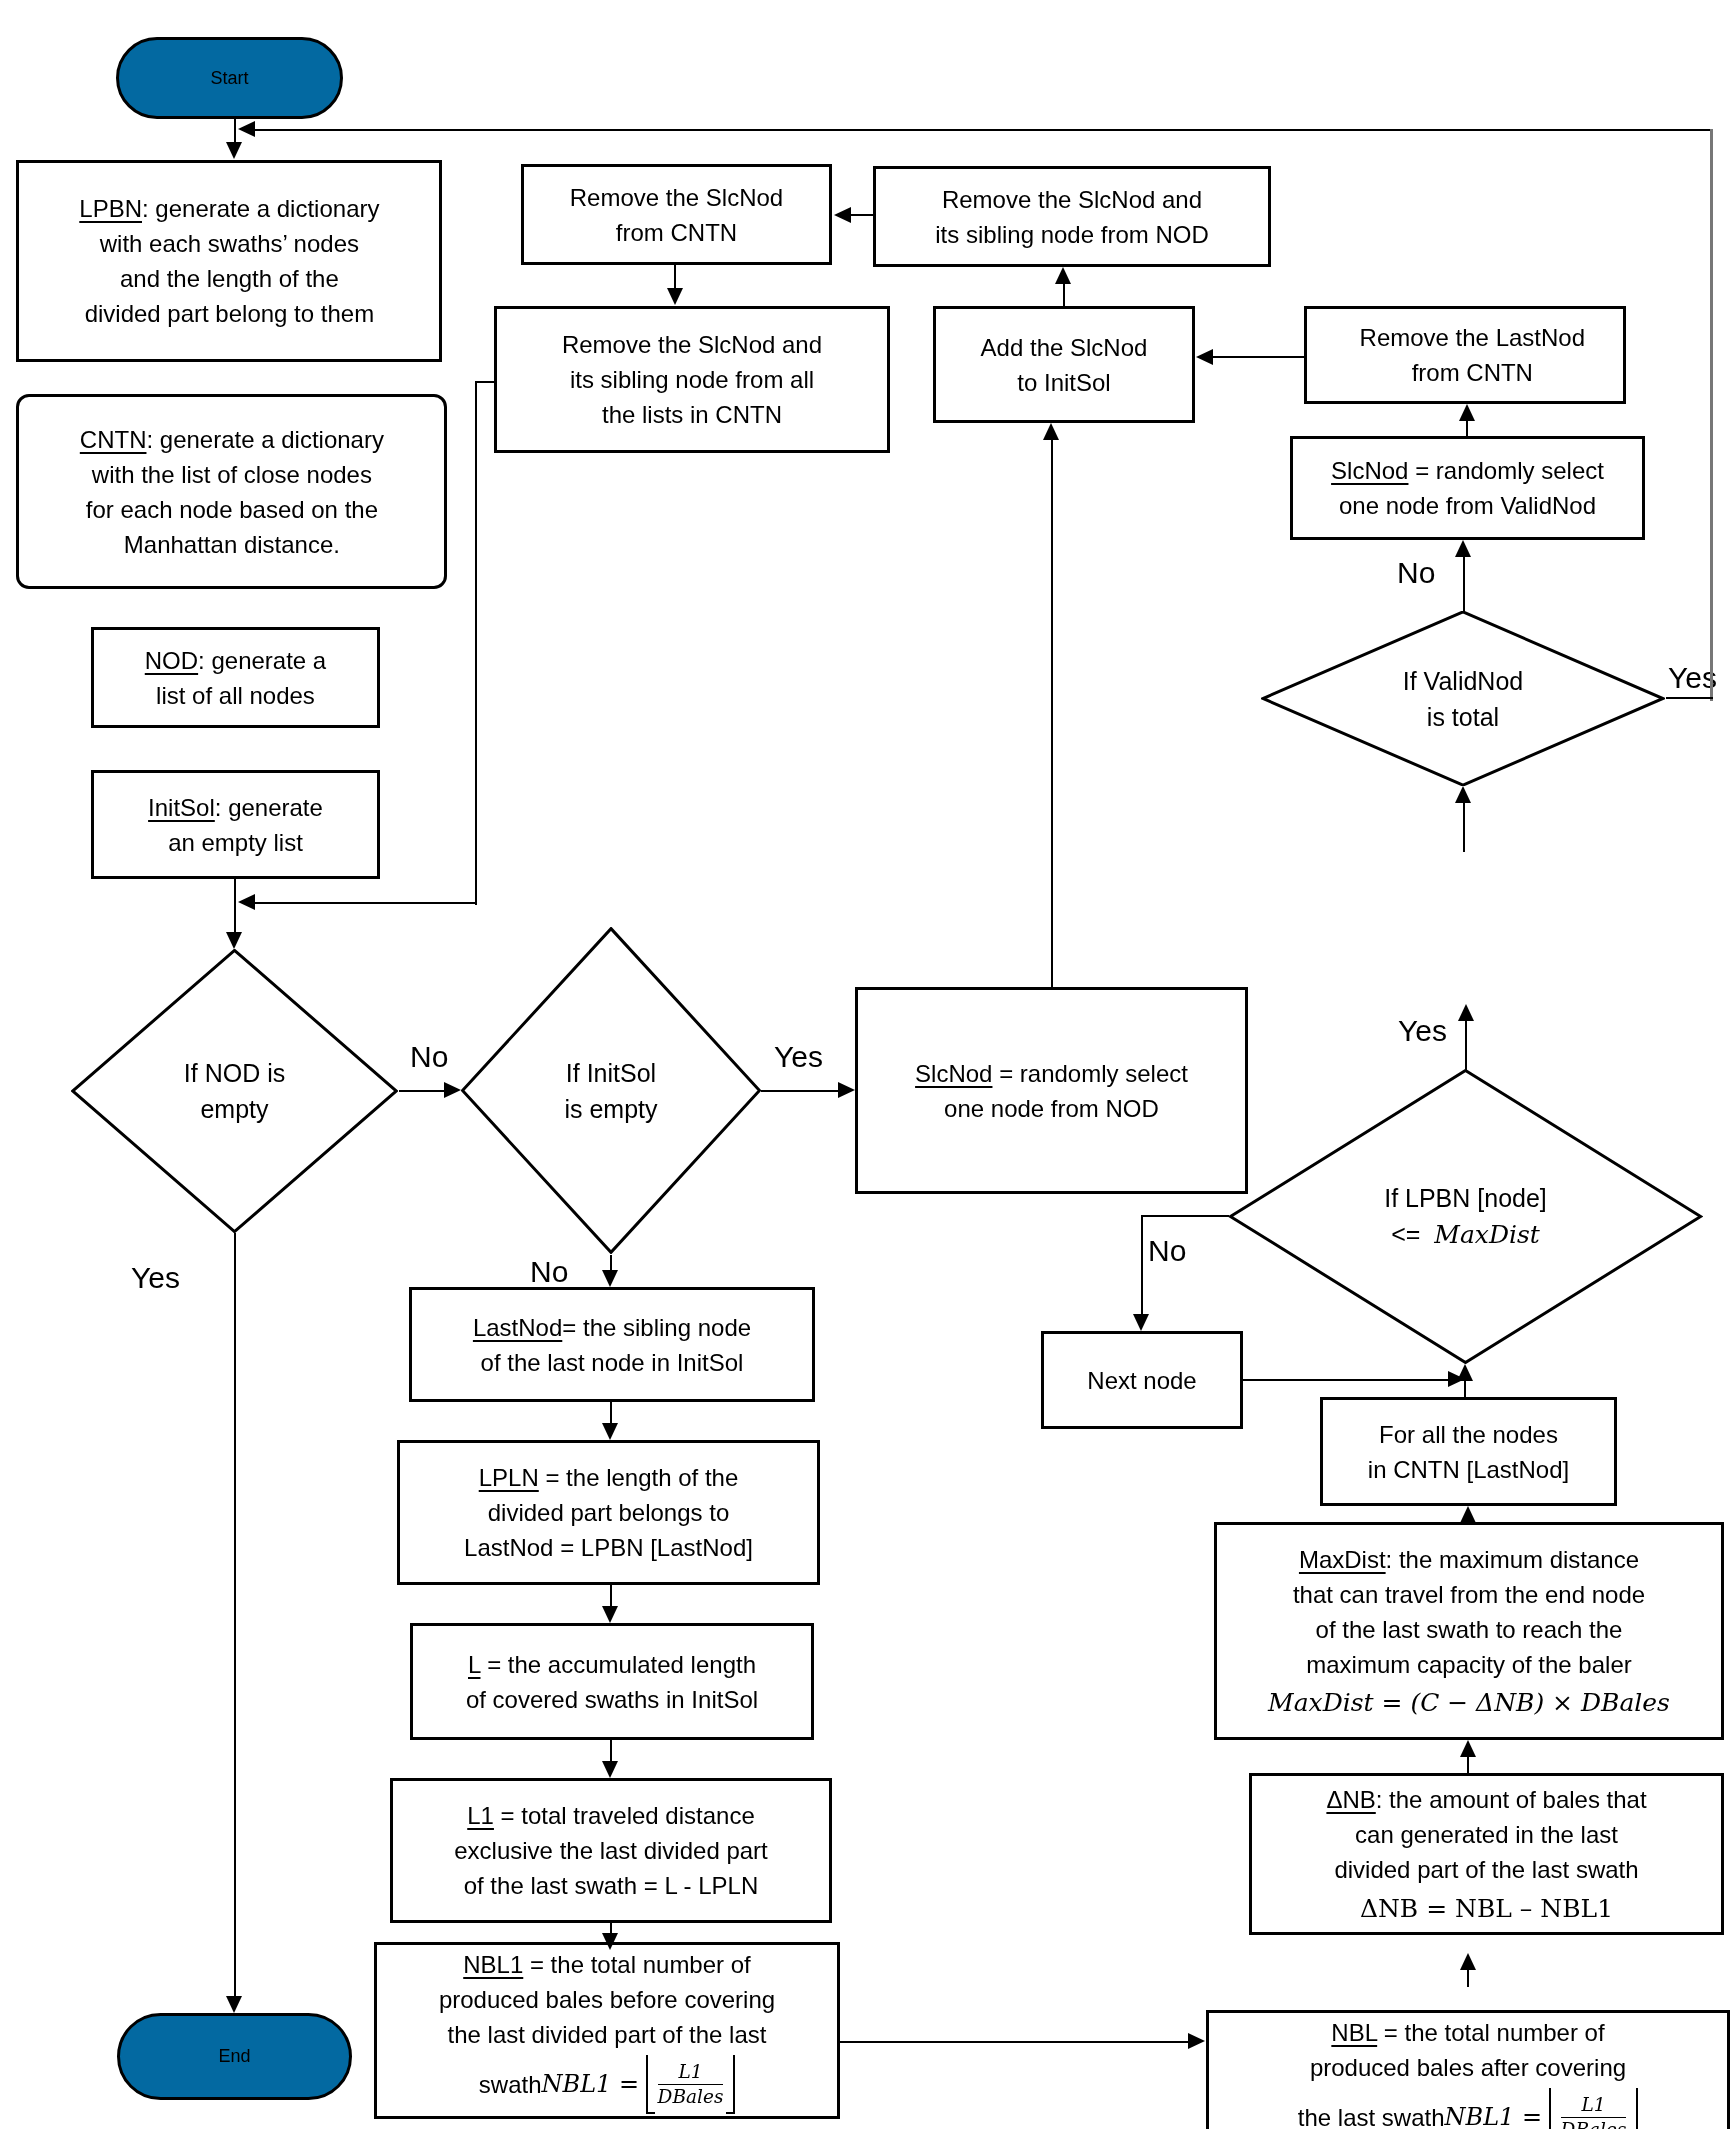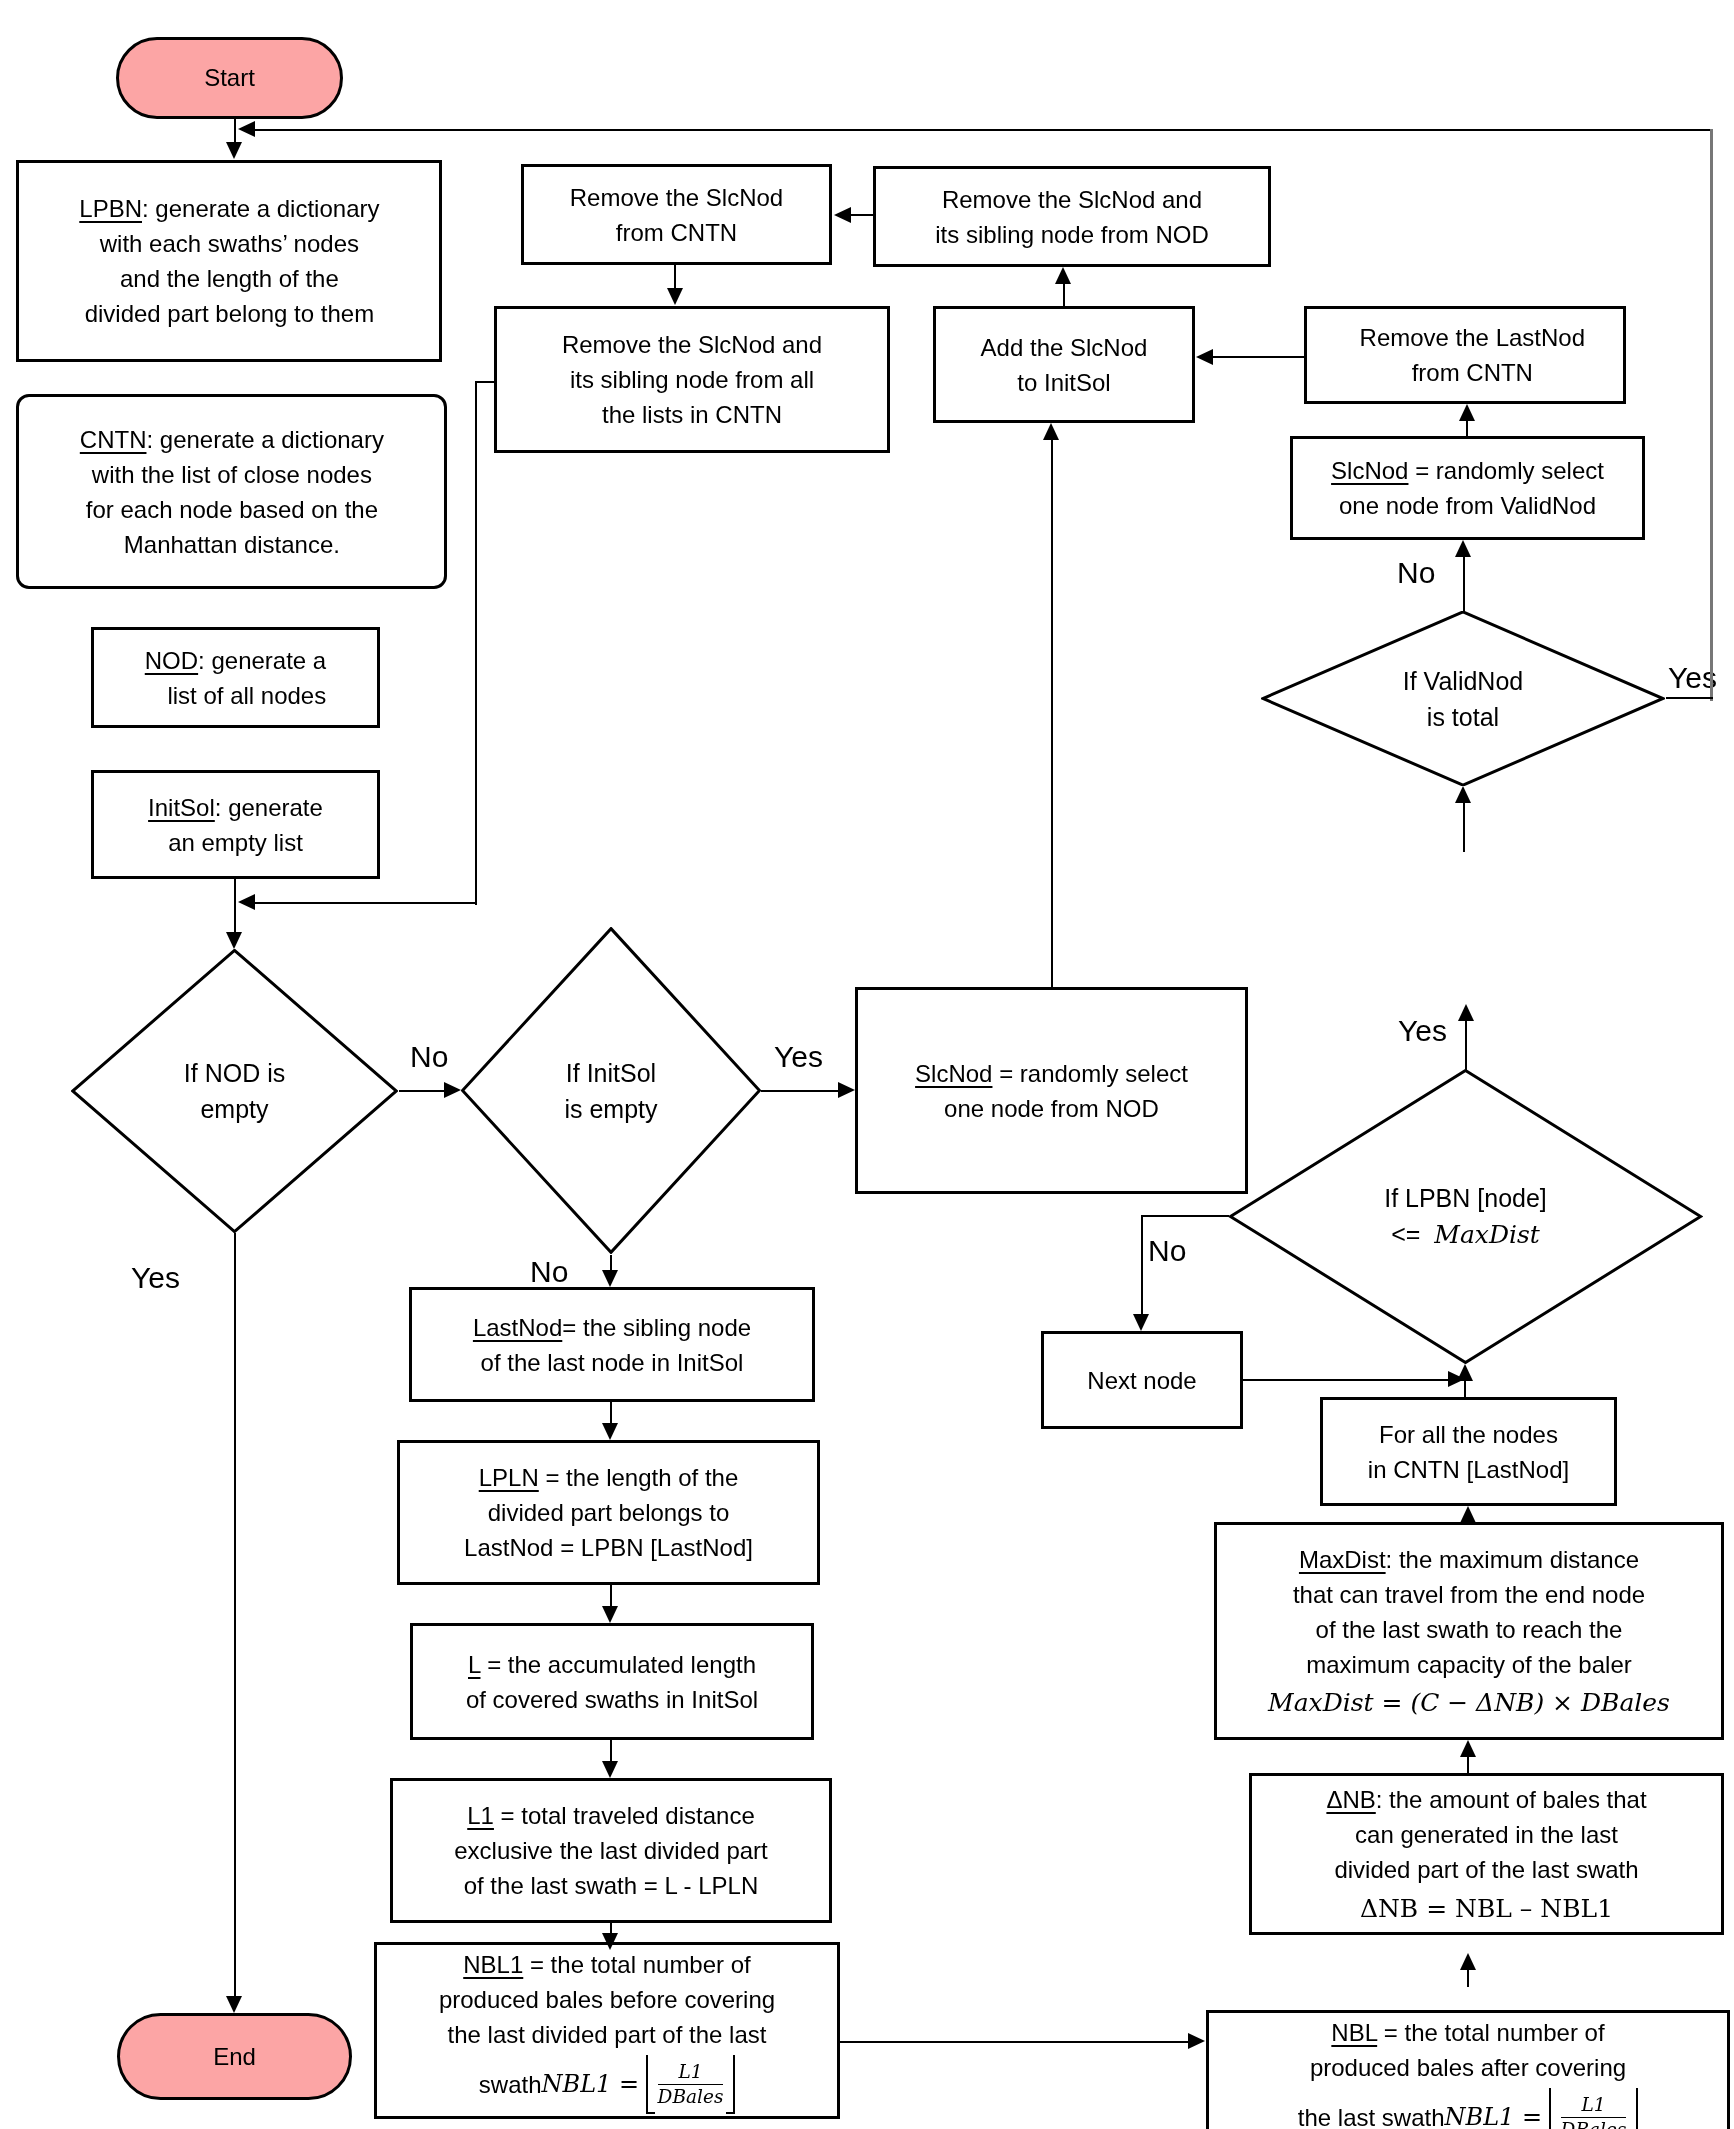--- a/index.html
+++ b/index.html
@@ -1,22 +1,22 @@
 <!DOCTYPE html>
 <html style="font-size:8.7px"><head>
 <meta charset="utf-8">
 <style>
   html,body{margin:0;padding:0;background:#fff;}
   #canvas{position:relative;width:1735px;height:2129px;background:#ffffff;
           font-family:"Liberation Sans",sans-serif;color:#000;overflow:hidden;}
   .box{position:absolute;border:3.3px solid #000;background:#fff;display:flex;
        flex-direction:column;align-items:center;justify-content:center;
        text-align:center;font-size:24px;line-height:35px;box-sizing:border-box;padding:4.4px;}
-  .oval{position:absolute;border:3.3px solid #000;background:#fca5a5;border-radius:49px;
-        display:flex;align-items:center;justify-content:center;font-size:24px;box-sizing:border-box;}
+  .oval{position:absolute;border:3.3px solid #000;background:#0369a1;border-radius:49px;
+        display:flex;align-items:center;justify-content:center;font-size:18px;box-sizing:border-box;}
   .dia{position:absolute;}
   .dia svg{position:absolute;left:0;top:0;width:100%;height:100%;}
   .dtxt{position:absolute;left:0;top:0;width:100%;height:100%;display:flex;
         flex-direction:column;align-items:center;justify-content:center;
         text-align:center;font-size:25px;line-height:36px;}
   .ln{position:absolute;background:#000;}
   .lngray{position:absolute;background:#777;}
   .ah{position:absolute;width:0;height:0;border-style:solid;}
   .ah.down{border-left:8.7px solid transparent;border-right:8.7px solid transparent;
            border-top:17.5px solid #000;border-bottom:0;}
@@ -89,21 +89,21 @@
 one node from ValidNod</span></div>
   </div>
 
   <div class="box" style="left:16.4px;top:394px;width:431px;height:195px;border-radius:13px;">
     <div><span class="u">CNTN</span><span class="rest">: generate a dictionary
 with the list of close nodes
 for each node based on the
 Manhattan distance.</span></div>
   </div>
 
-  <div class="box" style="left:91px;top:627px;width:289px;height:101px;text-align:right;">
+  <div class="box" style="left:91px;top:627px;width:289px;height:101px;">
     <div><span class="u">NOD</span><span class="rest">: generate a
 list of all nodes</span></div>
   </div>
 
   <div class="box" style="left:91px;top:770px;width:289px;height:109px;">
     <div><span class="u">InitSol</span><span class="rest">: generate
 an empty list</span></div>
   </div>
 
 

